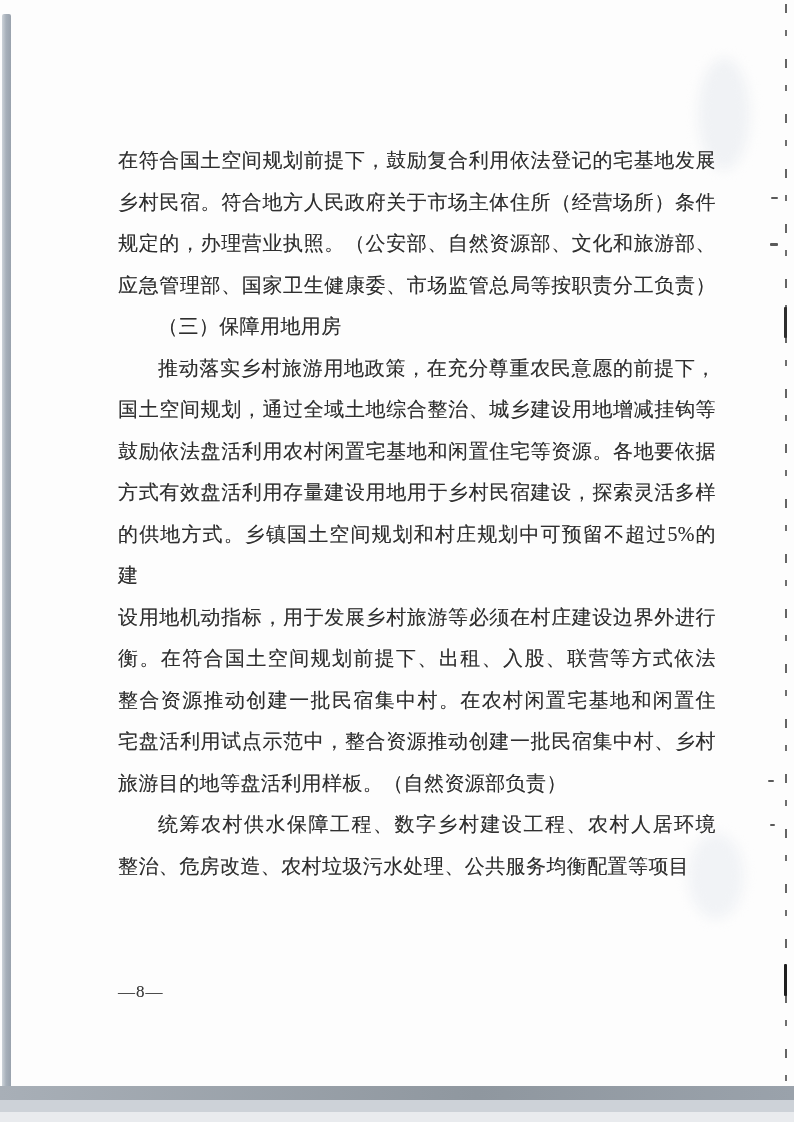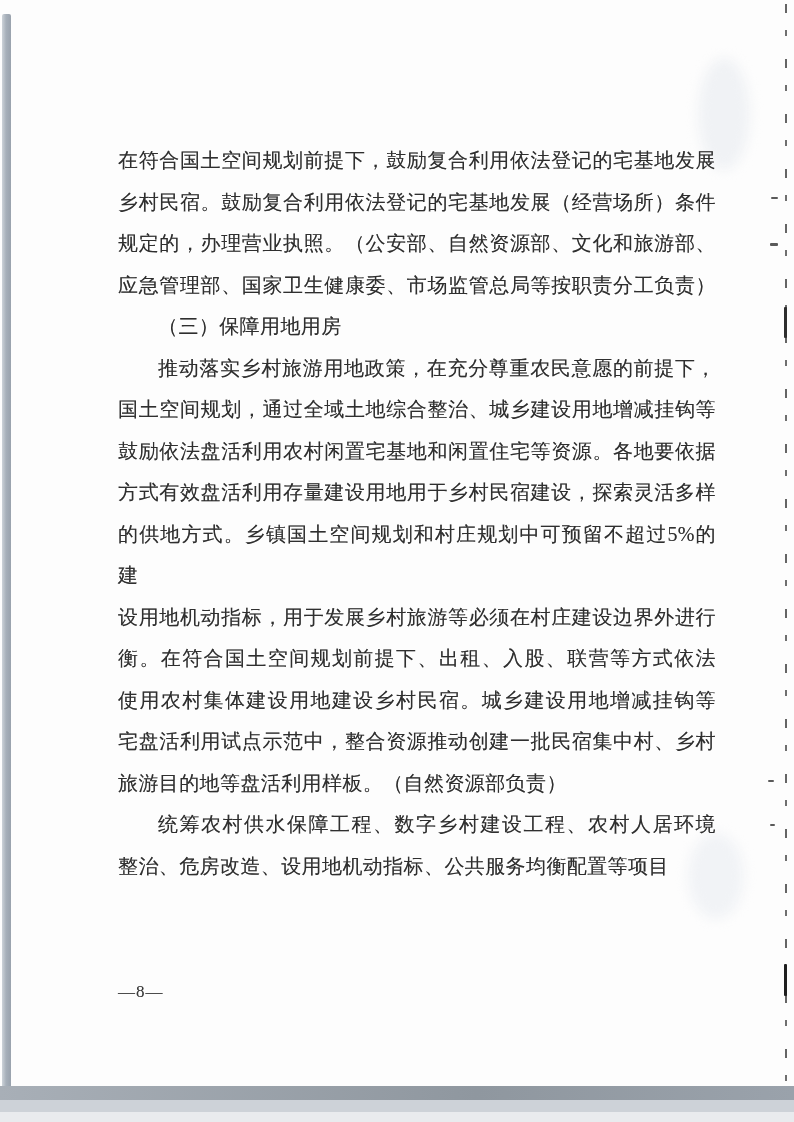--- a/index.html
+++ b/index.html
@@ -83,36 +83,36 @@
   <div class="right-dashes"></div>
   <div class="right-thick-1"></div>
   <div class="right-thick-2"></div>
   <div class="speck s1"></div>
   <div class="speck s2"></div>
   <div class="speck s3"></div>
   <div class="speck s4"></div>
 
   <div class="doc-lines">
     <div class="ln j">在符合国土空间规划前提下，鼓励复合利用依法登记的宅基地发展</div>
-    <div class="ln j">乡村民宿。鼓励复合利用依法登记的宅基地发展（经营场所）条件</div>
+    <div class="ln j">乡村民宿。符合地方人民政府关于市场主体住所（经营场所）条件</div>
     <div class="ln j">规定的，办理营业执照。（公安部、自然资源部、文化和旅游部、</div>
     <div class="ln j">应急管理部、国家卫生健康委、市场监管总局等按职责分工负责）</div>
     <div class="ln ind">（三）保障用地用房</div>
     <div class="ln ind j">推动落实乡村旅游用地政策，在充分尊重农民意愿的前提下，</div>
     <div class="ln j">国土空间规划，通过全域土地综合整治、城乡建设用地增减挂钩等</div>
     <div class="ln j">鼓励依法盘活利用农村闲置宅基地和闲置住宅等资源。各地要依据</div>
     <div class="ln j">方式有效盘活利用存量建设用地用于乡村民宿建设，探索灵活多样</div>
     <div class="ln j">的供地方式。乡镇国土空间规划和村庄规划中可预留不超过5%的建</div>
     <div class="ln j">设用地机动指标，用于发展乡村旅游等必须在村庄建设边界外进行</div>
     <div class="ln j">衡。在符合国土空间规划前提下、出租、入股、联营等方式依法</div>
-    <div class="ln j">使用农村集体建设用地建设乡村民宿。城乡建设用地增减挂钩等</div>
+    <div class="ln j">整合资源推动创建一批民宿集中村。在农村闲置宅基地和闲置住</div>
     <div class="ln j">宅盘活利用试点示范中，整合资源推动创建一批民宿集中村、乡村</div>
     <div class="ln">旅游目的地等盘活利用样板。（自然资源部负责）</div>
     <div class="ln ind j">统筹农村供水保障工程、数字乡村建设工程、农村人居环境</div>
-    <div class="ln">整治、危房改造、设用地机动指标、公共服务均衡配置等项目</div>
+    <div class="ln">整治、危房改造、农村垃圾污水处理、公共服务均衡配置等项目</div>
   </div>
 
   <div class="page-number">—8—</div>
 
   <div class="band-dark"></div>
   <div class="band-mid"></div>
   <div class="band-light"></div>
 
 </div>
 

